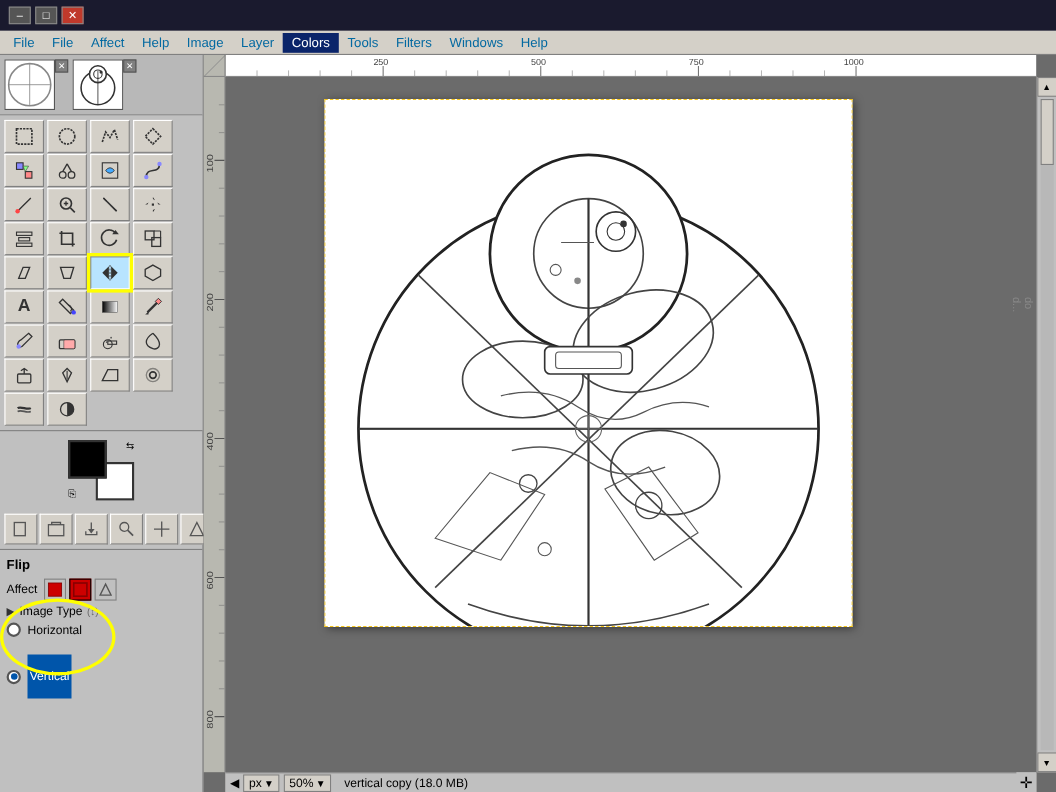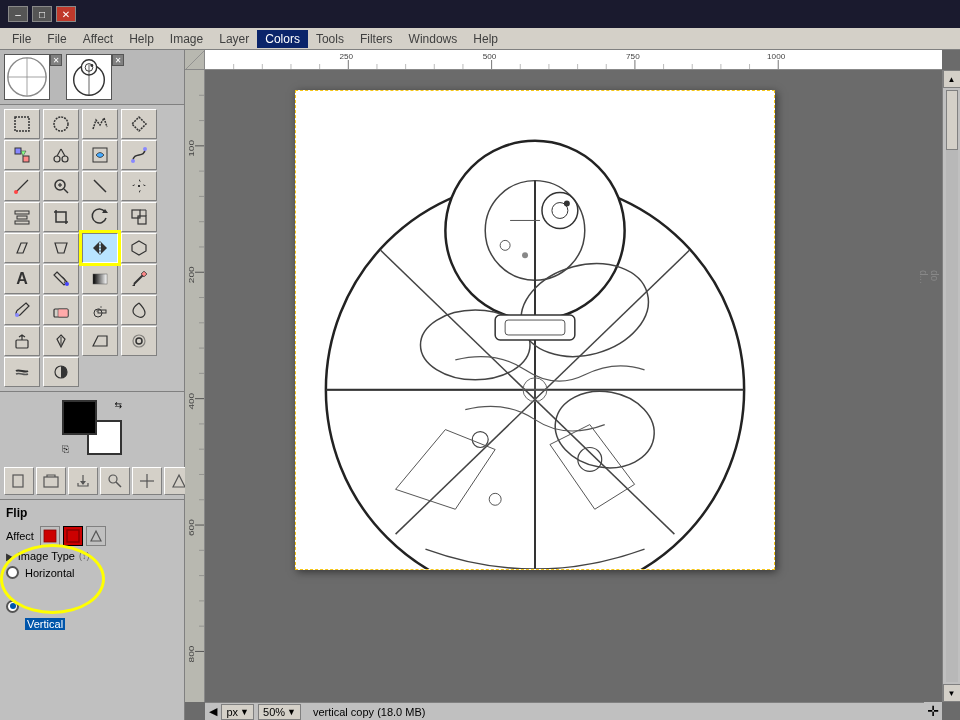--- a/index.html
+++ b/index.html
@@ -20,21 +20,21 @@
     .win-btn.close { background: #c0392b; }
 
     
     #menubar {
       width: 100%; height: 22px; background: #d4d0c8;
       display: flex; align-items: center; padding: 0 4px;
       border-bottom: 1px solid #808080;
     }
     .menu-item {
       padding: 2px 8px; font-size: 12px; cursor: pointer;
-      color: #404040;
+      color: #0369a1;
     }
 
     
     #main {
       display: flex; width: 100%; height: calc(720px - 50px);
     }
 
     
     #toolbox {
       width: 185px; background: #c0c0c0;
@@ -120,21 +120,21 @@
     .option-label { font-size: 11px; }
 
     .affect-icons { display: flex; gap: 3px; }
     .affect-icon {
       width: 20px; height: 20px; border: 1px solid #808080;
       display: flex; align-items: center; justify-content: center; font-size: 10px;
     }
     .affect-icon.active { border-color: #000; }
     .affect-icon.red { background: #cc0000; }
 
-    .flip-type-group { display: flex; flex-direction: column; gap: 3px; margin-top: 4px; }
+    .flip-type-group { display: flex; flex-direction: column; gap: 16px; margin-top: 4px; }
     .radio-row { display: flex; align-items: center; gap: 6px; }
     .radio-circle {
       width: 13px; height: 13px; border-radius: 50%; border: 2px solid #555;
       display: flex; align-items: center; justify-content: center;
       background: white; cursor: pointer; flex-shrink: 0;
     }
     .radio-circle.checked::after {
       content: ''; width: 6px; height: 6px;
       background: #0055aa; border-radius: 50%;
     }
@@ -602,21 +602,21 @@
           <span class="option-label">Image Type</span>
           <span style="font-size:9px;color:#666;">(↕)</span>
         </div>
         <div class="flip-type-group">
           <div class="radio-row">
             <div class="radio-circle"></div>
             <span class="option-label">Horizontal</span>
           </div>
           <div class="radio-row">
             <div class="radio-circle checked"></div>
-            <span class="option-label" style="background:#0055aa;color:white;padding:0 2px;margin-top:36px;">Vertical</span>
+            <span class="option-label" style="background:#0055aa;color:white;padding:14px 2px;">Vertical</span>
           </div>
         </div>
         
         <div style="
           position:absolute;
           top:-6px; left:-6px;
           width:105px; height:70px;
           border:3px solid #ffff00;
           border-radius:50%;
           pointer-events:none;

